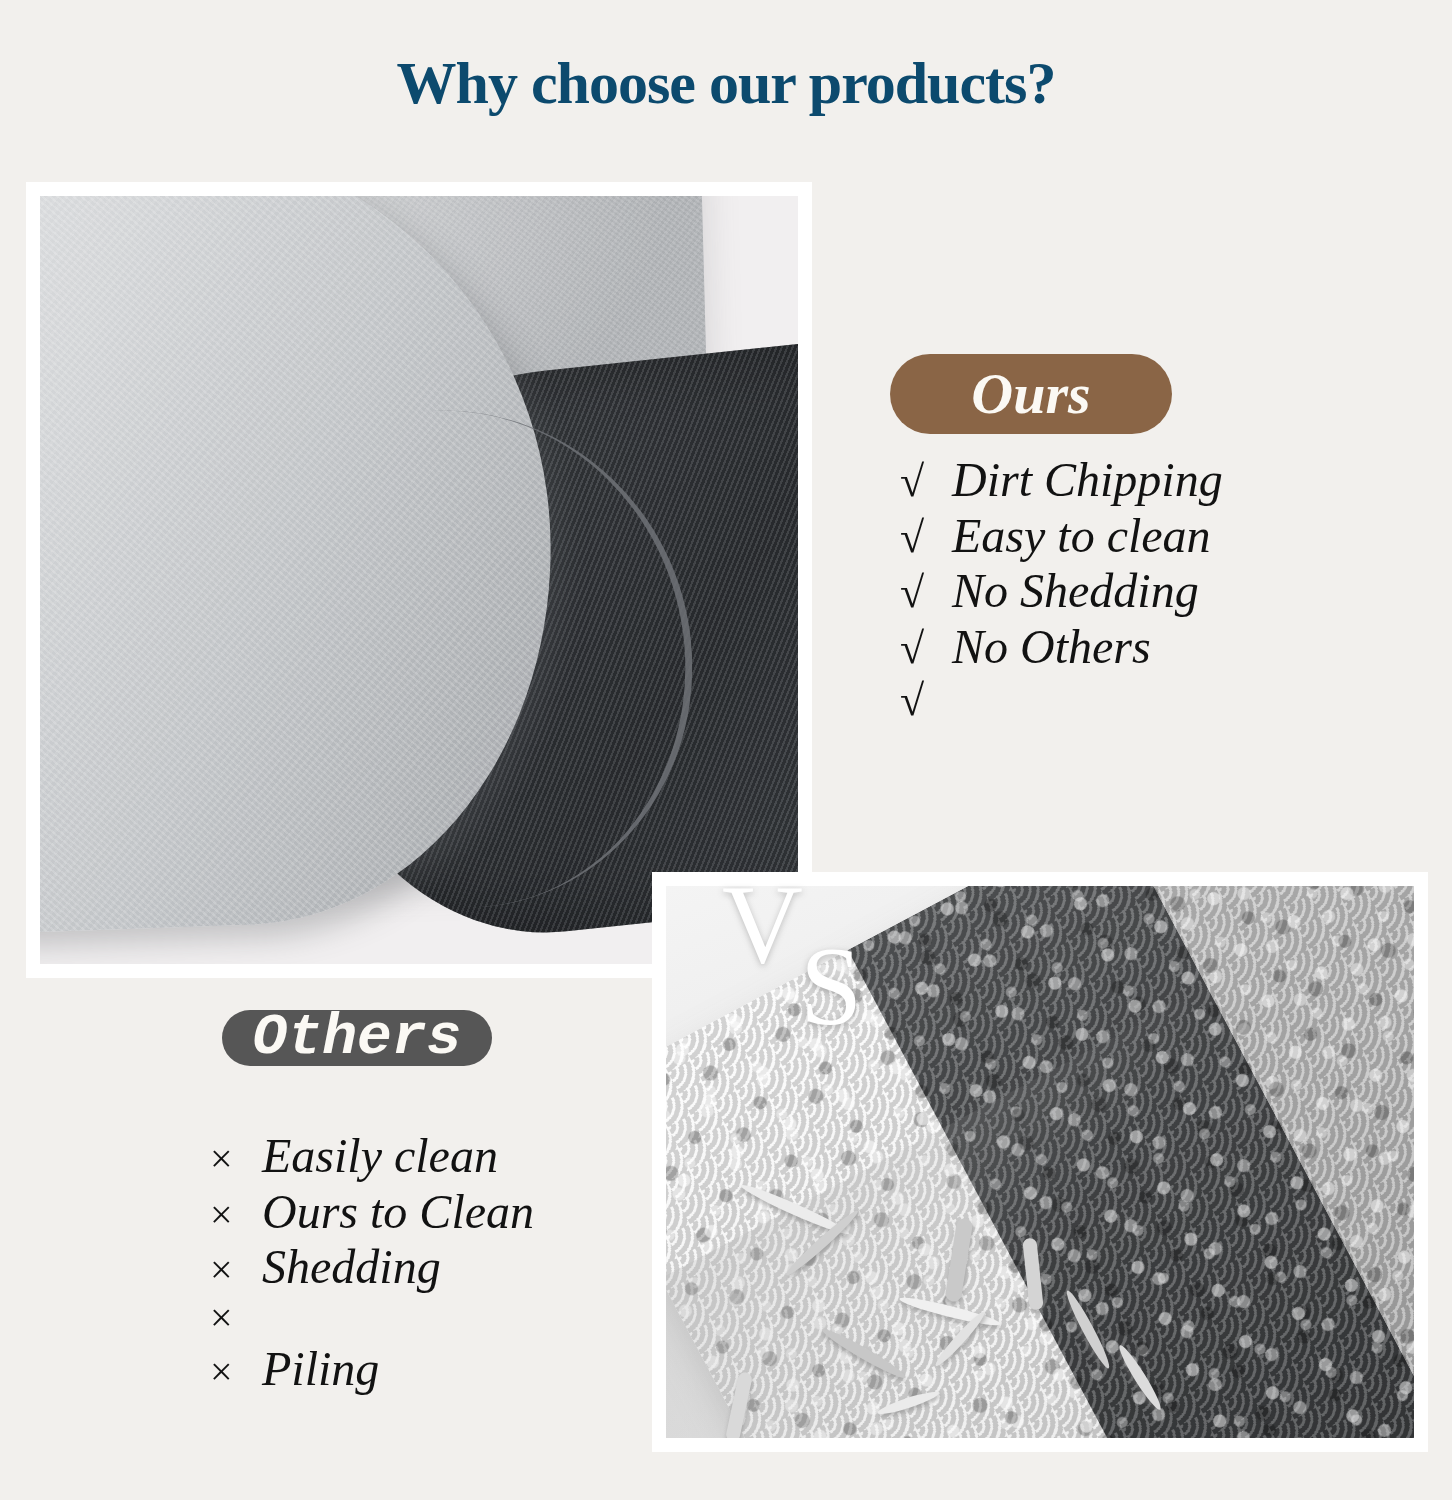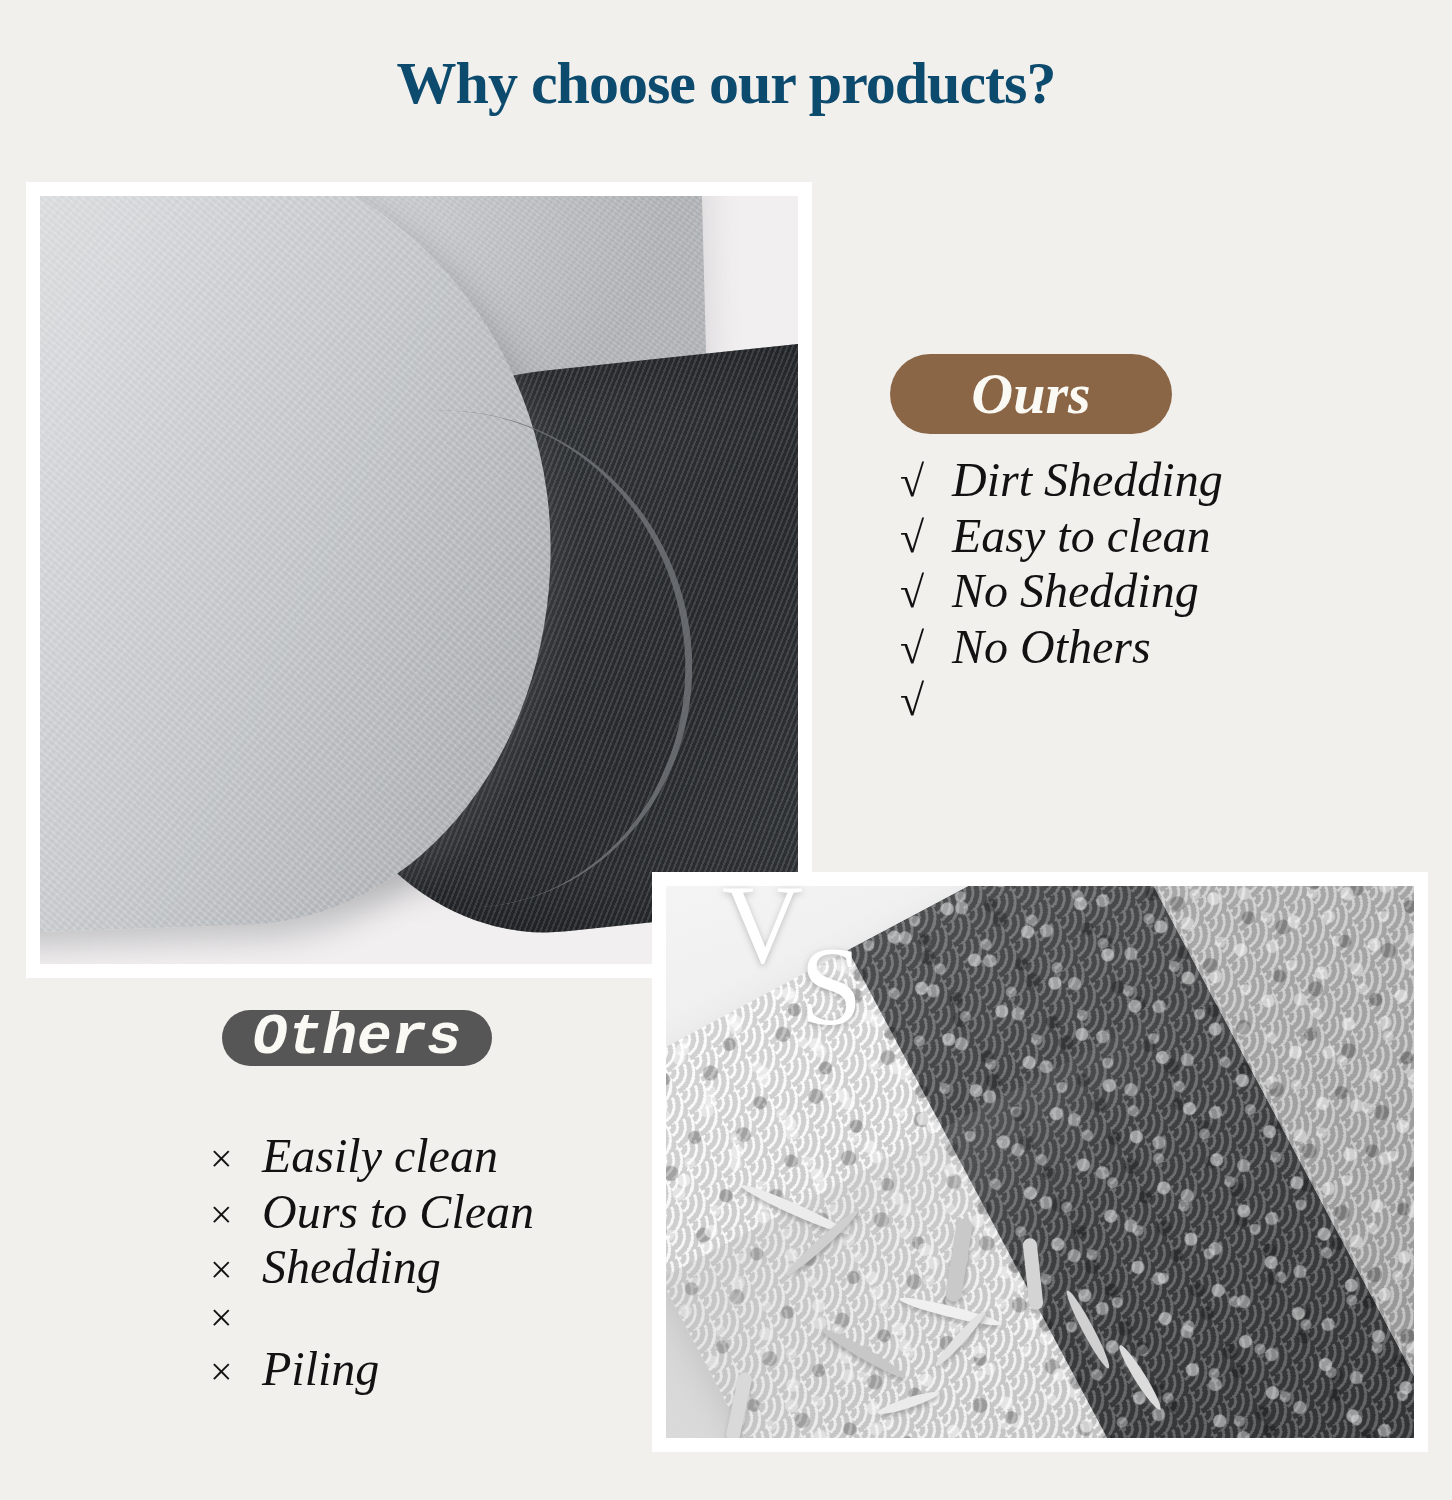--- a/index.html
+++ b/index.html
@@ -344,21 +344,21 @@
   </figure>
 
   <div class="vs-mark" id="vs-v">V</div>
   <div class="vs-mark" id="vs-s">S</div>
 
   <div class="badge" id="badge-ours">Ours</div>
 
   <ul class="feature-list" id="list-ours">
     <li class="feature-item">
       <span class="feature-mark">√</span>
-      <span class="feature-text">Dirt Shedding</span>
+      <span class="feature-text">Dirt Chipping</span>
     </li>
     <li class="feature-item">
       <span class="feature-mark">√</span>
       <span class="feature-text">Easy to clean</span>
     </li>
     <li class="feature-item">
       <span class="feature-mark">√</span>
       <span class="feature-text">No Shedding</span>
     </li>
     <li class="feature-item">

